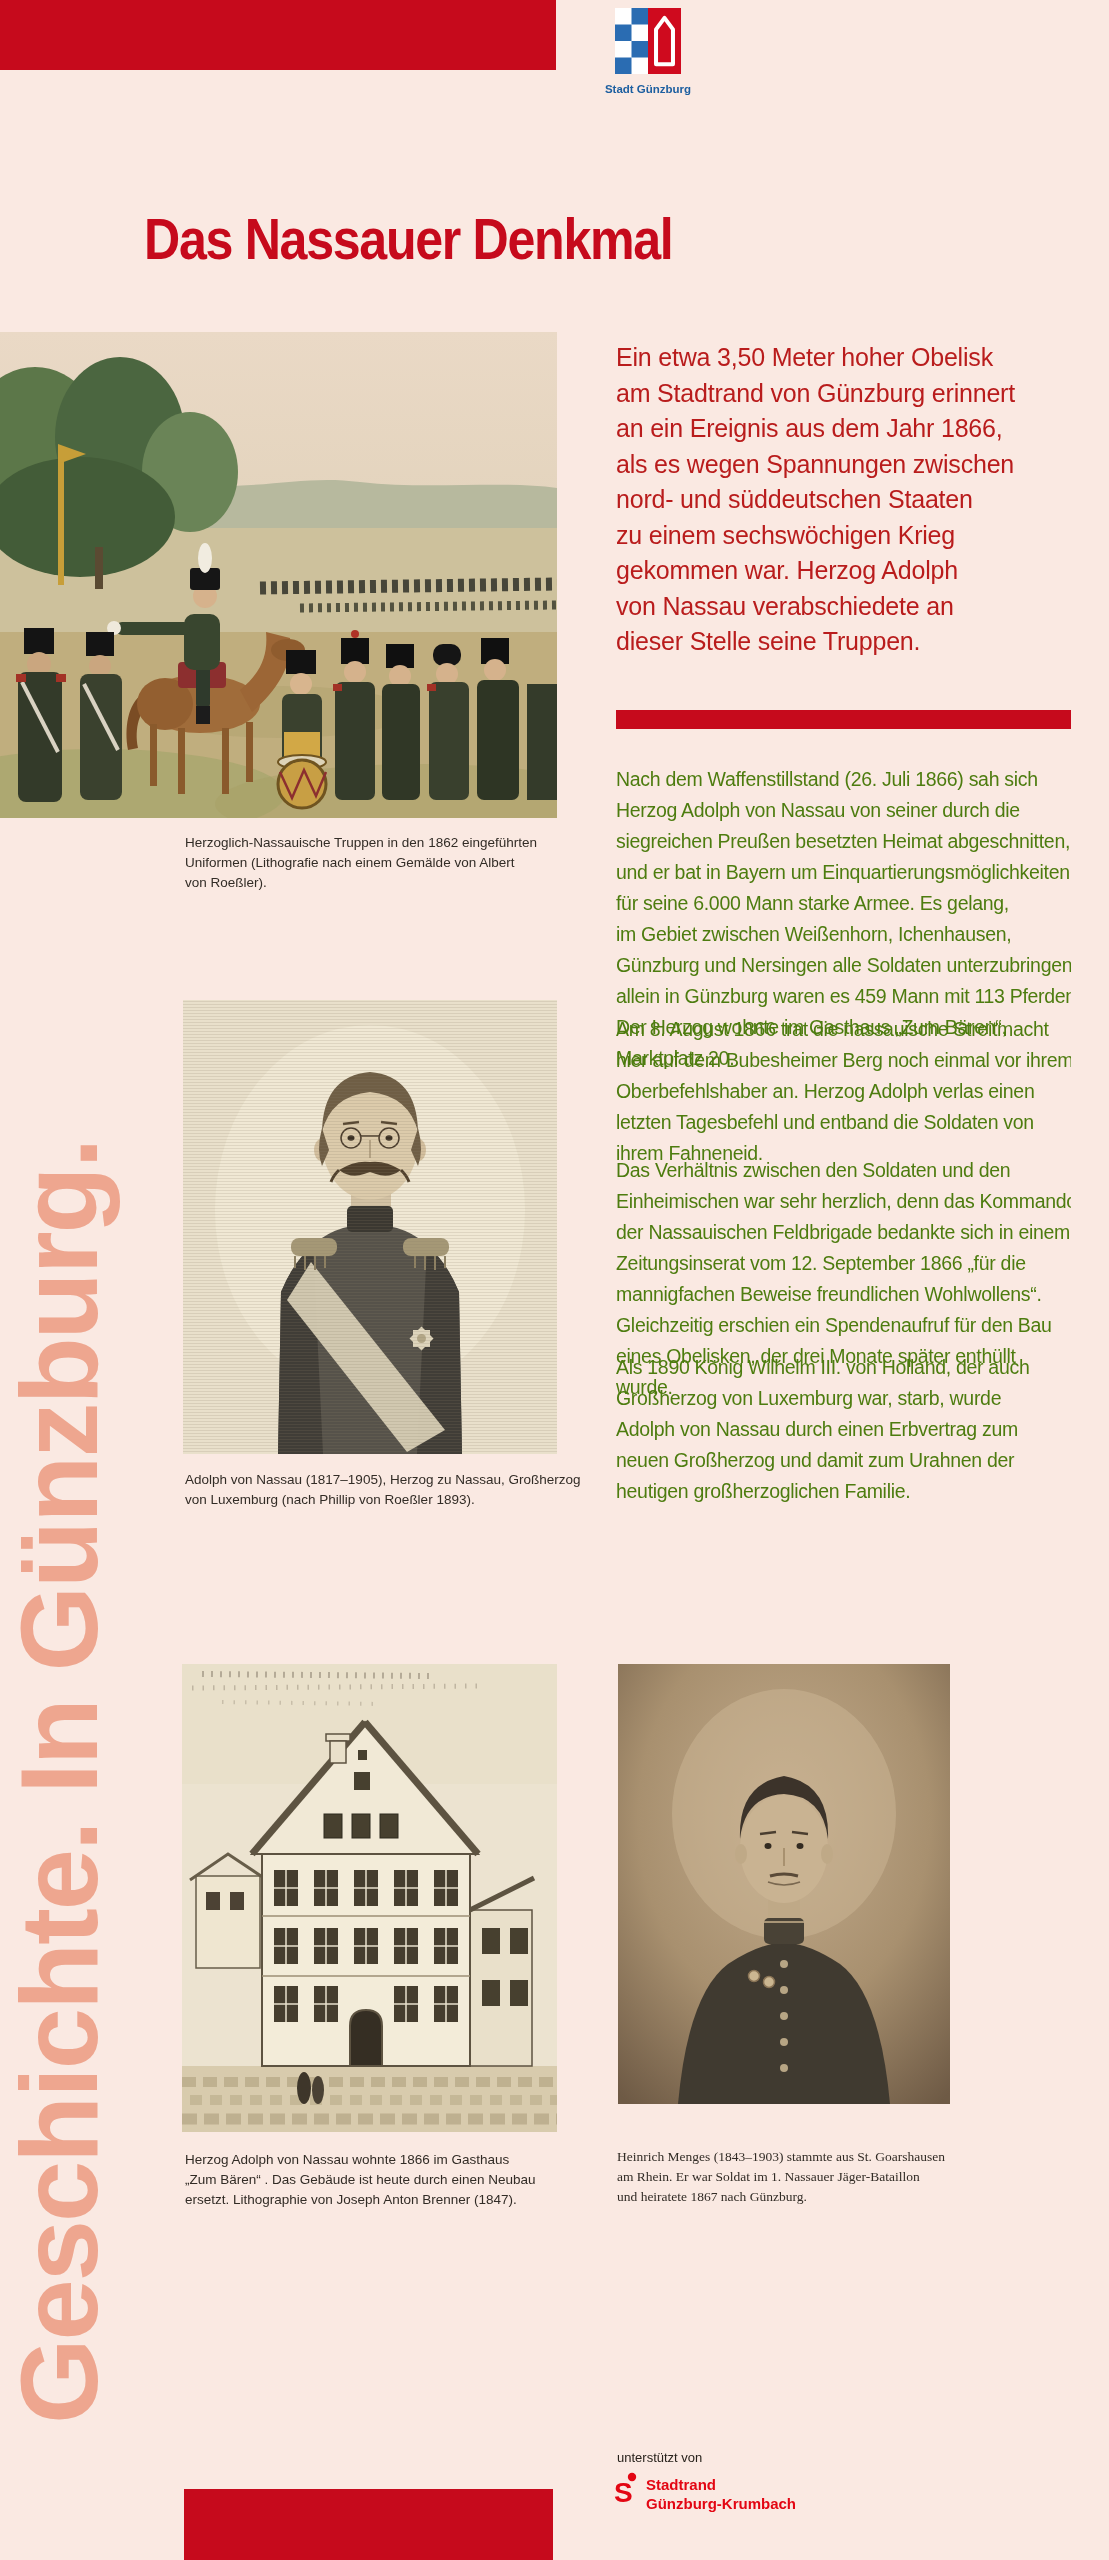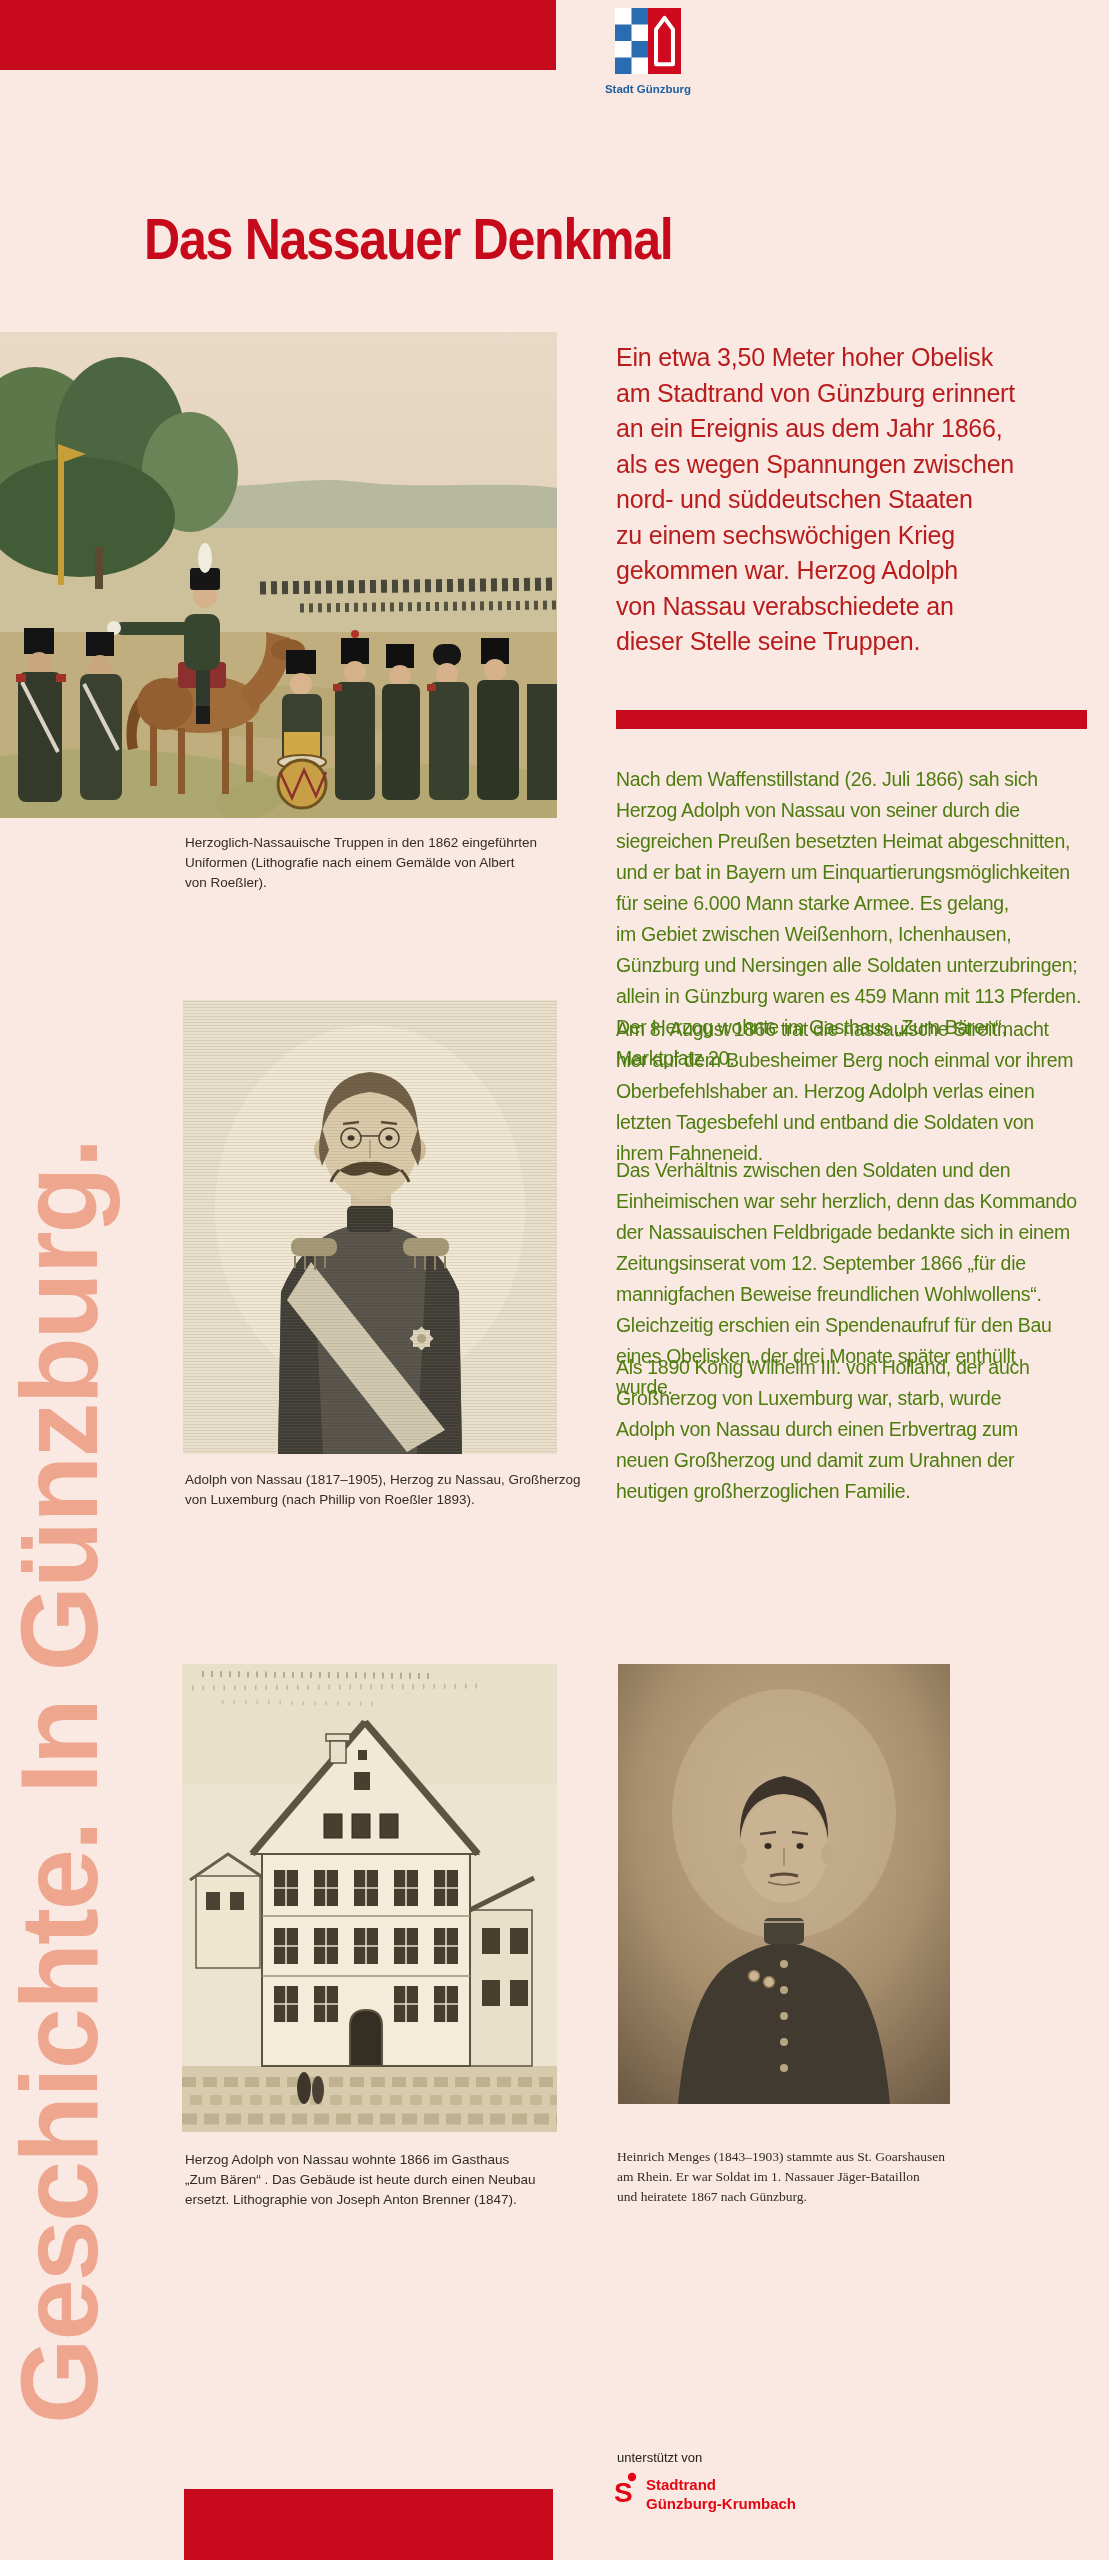--- a/index.html
+++ b/index.html
@@ -1,17 +1,17 @@
 <!DOCTYPE html>
 <html><head>
 <meta charset="utf-8">
 <style>
   html,body{margin:0;padding:0;background:#fae9e2;}
   .canvas{position:relative;width:1071px;height:2560px;background:#fae9e2;overflow:hidden;
-          font-family:"Liberation Sans",sans-serif;color:#28221c;padding-left:16px;}
+          font-family:"Liberation Sans",sans-serif;color:#28221c;}
   .abs{position:absolute;}
   .top-bar{left:0;top:0;width:556px;height:70px;background:#c60a1c;}
   .logo-block{left:602px;top:8px;width:92px;text-align:center;}
   .logo-caption{font-size:11.5px;font-weight:bold;color:#1d5fa0;margin-top:5px;letter-spacing:0;}
   .page-title{left:144px;top:206px;font-size:57px;font-weight:bold;color:#c60a1c;
               letter-spacing:-1.5px;transform:scaleX(.88);transform-origin:left top;white-space:nowrap;}
   .banner-vertical{left:4px;top:2424px;transform:rotate(-90deg);transform-origin:0 0;
                    font-size:110px;font-weight:bold;color:#eea68f;letter-spacing:-2px;
                    line-height:1;white-space:nowrap;}
   .intro{left:616px;top:340px;width:470px;font-size:25px;line-height:35.5px;letter-spacing:-0.2px;

